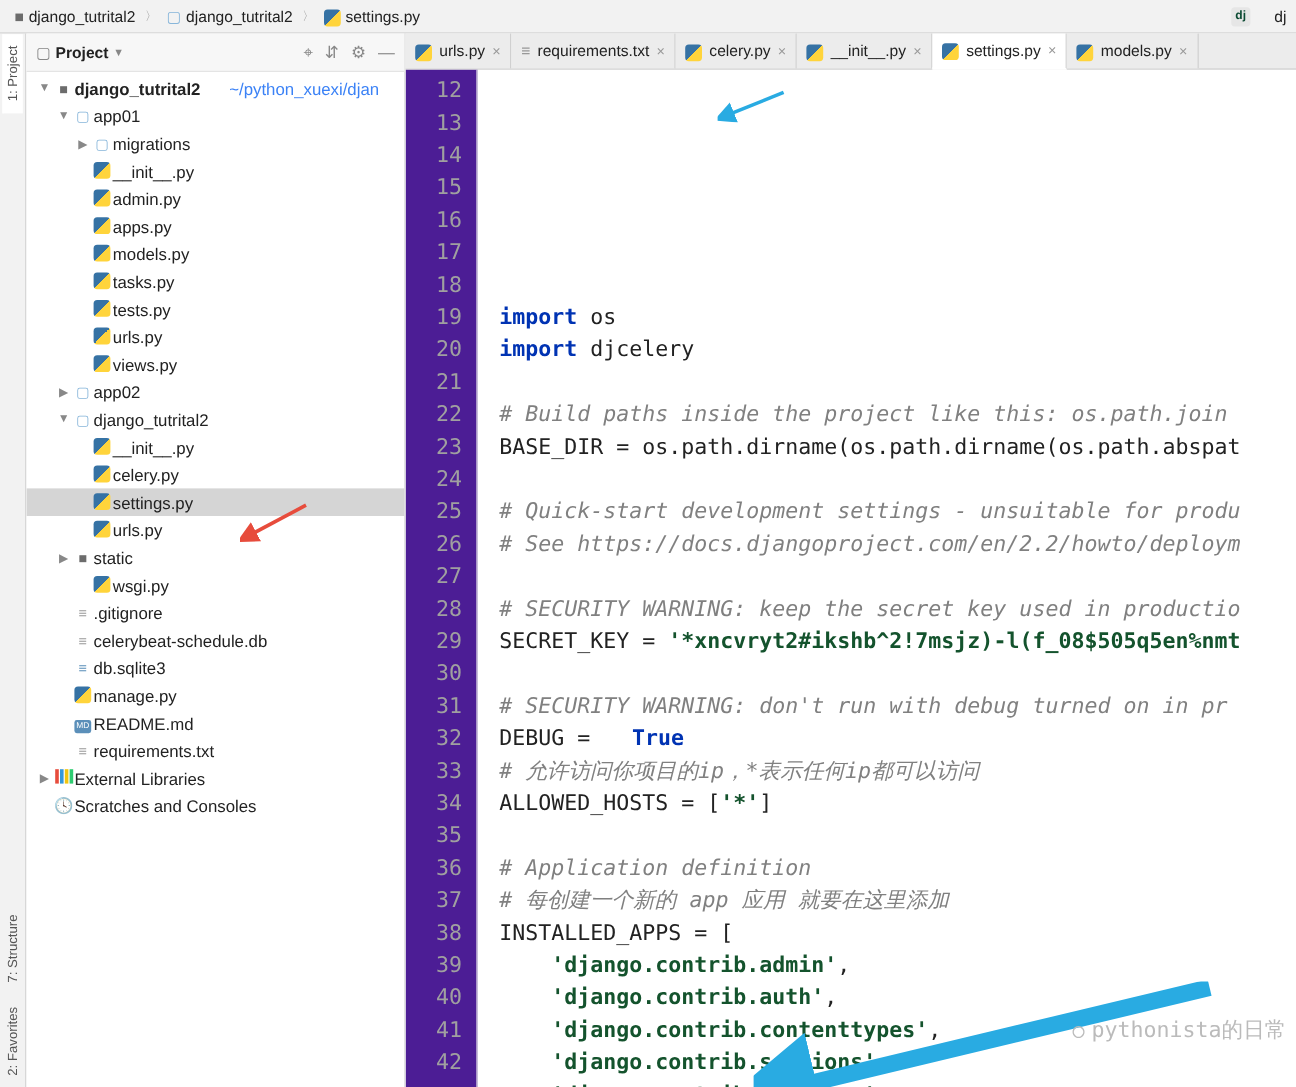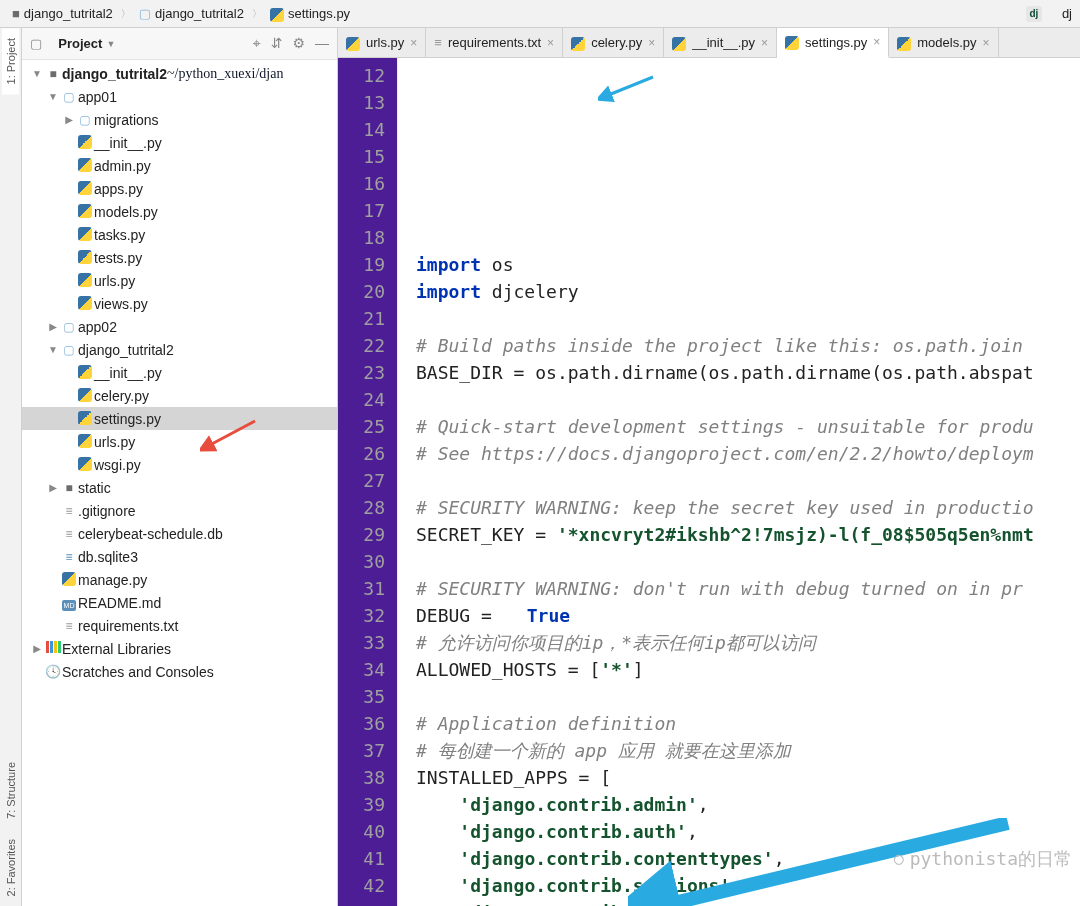--- a/index.html
+++ b/index.html
@@ -56,39 +56,39 @@
 }
 .sidebar-header {
   height: 32px;
   border-bottom: 1px solid #e4e4e4;
   display: flex;
   align-items: center;
   padding: 0 8px;
   background: #f7f7f7;
 }
 .sidebar-header .title { display:flex; align-items:center; flex:1;}
-.sidebar-header .title-text { font-weight: bold; margin-left:16px;}
+.sidebar-header .title-text { font-weight: bold; margin-left:4px;}
 .sidebar-header .chevron { color:#888; font-size:9px; margin-left:4px;}
 .sidebar-header .toolbar-icons { display:flex; gap:10px; color:#888; font-size:14px;}
 .tree { flex:1; overflow: auto; padding-top: 2px; font-size: 14px;}
 .tree-row {
   height: 23px;
   display: flex;
   align-items: center;
   cursor: pointer;
   padding-right: 8px;
   white-space: nowrap;
 }
 .tree-row.selected { background: #d5d5d5;}
 .tree-arrow { width: 14px; text-align: center; color: #888; font-size: 10px; flex-shrink: 0;}
 .tree-arrow.open::before{content:"▼";}
 .tree-arrow.closed::before{content:"▶";}
 .tree-icon { width: 18px; text-align: center; flex-shrink: 0; font-size: 12px;}
 .tree-label { }
-.tree-hint { color:#0f172a; margin-left:0; overflow:hidden; text-overflow:ellipsis;font-family:Liberation Serif, serif;}
+.tree-hint { color:#3b82f6; margin-left:24px; overflow:hidden; text-overflow:ellipsis;}
 .indent-0 { padding-left: 8px;}
 .indent-1 { padding-left: 24px;}
 .indent-2 { padding-left: 40px;}
 .editor-pane { flex:1; display:flex; flex-direction:column; background:#fff; min-width: 0;}
 .tabs-bar {
   height: 30px;
   display: flex;
   align-items: stretch;
   border-bottom: 1px solid #d0d0d0;
   background: #ececec;
@@ -264,29 +264,29 @@
         <div class="tree-row indent-2 selected">
           <span class="tree-arrow "></span>
           <span class="tree-icon"><span class="ic-py"></span></span>
           <span class="tree-label">settings.py</span>
         </div>
         <div class="tree-row indent-2">
           <span class="tree-arrow "></span>
           <span class="tree-icon"><span class="ic-py"></span></span>
           <span class="tree-label">urls.py</span>
         </div>
-        <div class="tree-row indent-2">
-          <span class="tree-arrow "></span>
-          <span class="tree-icon"><span class="ic-py"></span></span>
-          <span class="tree-label">wsgi.py</span>
-        </div>
         <div class="tree-row indent-1">
           <span class="tree-arrow closed"></span>
           <span class="tree-icon ic-folder-dark"></span>
           <span class="tree-label">static</span>
+        </div>
+        <div class="tree-row indent-2">
+          <span class="tree-arrow "></span>
+          <span class="tree-icon"><span class="ic-py"></span></span>
+          <span class="tree-label">wsgi.py</span>
         </div>
         <div class="tree-row indent-1">
           <span class="tree-arrow "></span>
           <span class="tree-icon ic-txt"></span>
           <span class="tree-label">.gitignore</span>
         </div>
         <div class="tree-row indent-1">
           <span class="tree-arrow "></span>
           <span class="tree-icon ic-txt"></span>
           <span class="tree-label">celerybeat-schedule.db</span>

